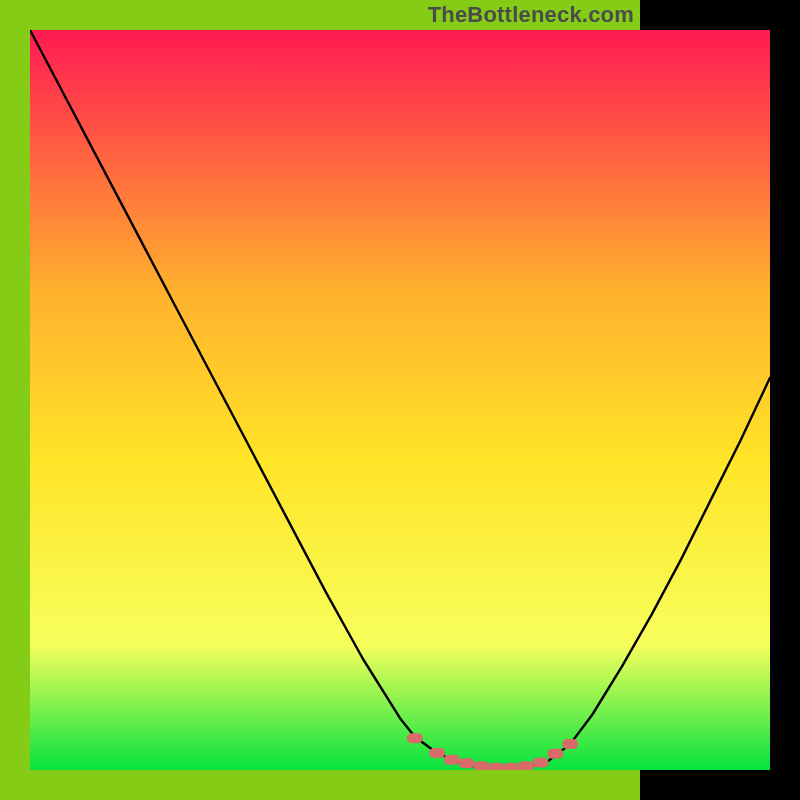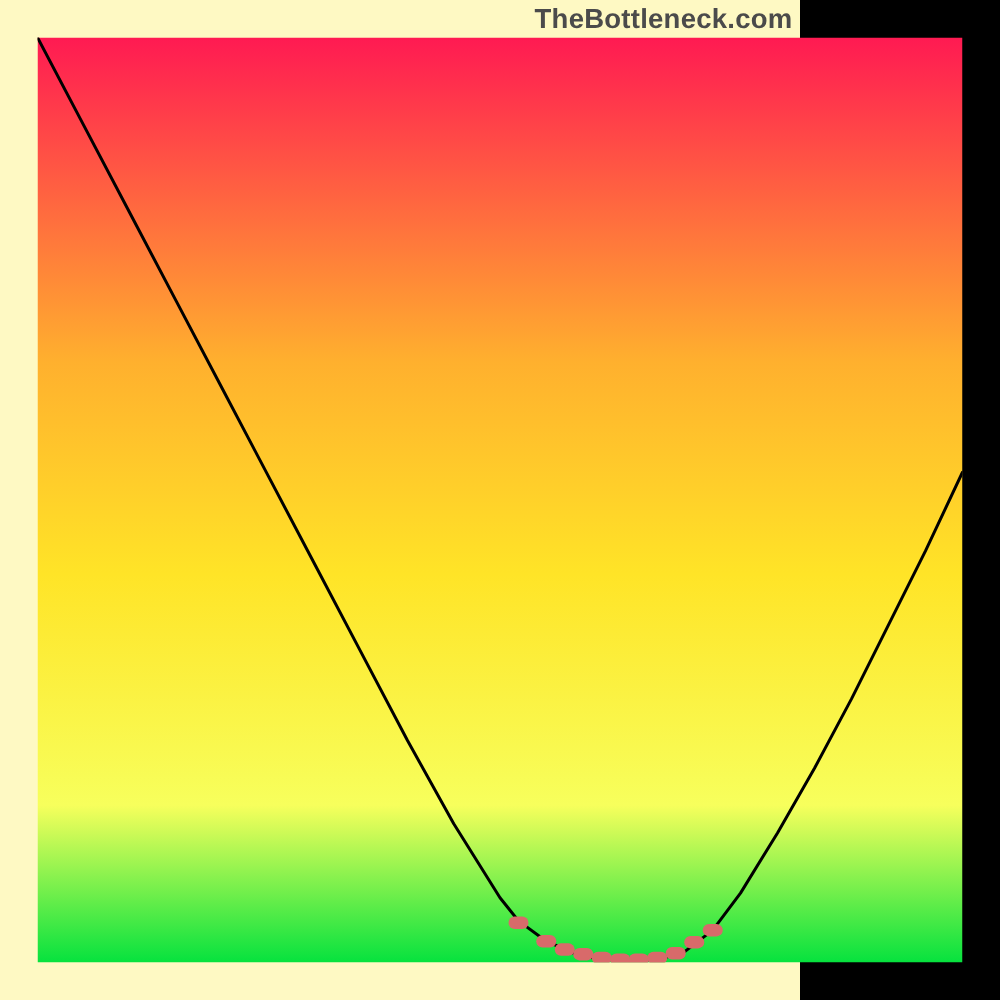--- a/index.html
+++ b/index.html
@@ -1,21 +1,21 @@
 <!DOCTYPE html>
 <html><head>
 <meta charset="utf-8">
 <style>
   * { margin: 0; padding: 0; box-sizing: border-box; }
   html, body { width: 800px; height: 800px; overflow: hidden; background: #000; }
   .frame {
     position: relative;
     width: 640px;
     height: 800px;
-    background: #fef9c3;
+    background: #84cc16;
   }
   .watermark {
     position: absolute;
     top: 2px;
     right: 6px;
     font-family: Arial, Helvetica, sans-serif;
     font-size: 22px;
     font-weight: 600;
     color: #4b4b4b;
     letter-spacing: 0.2px;

